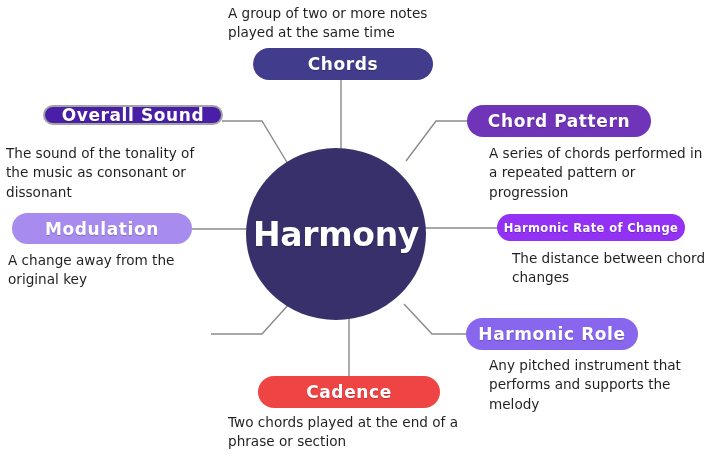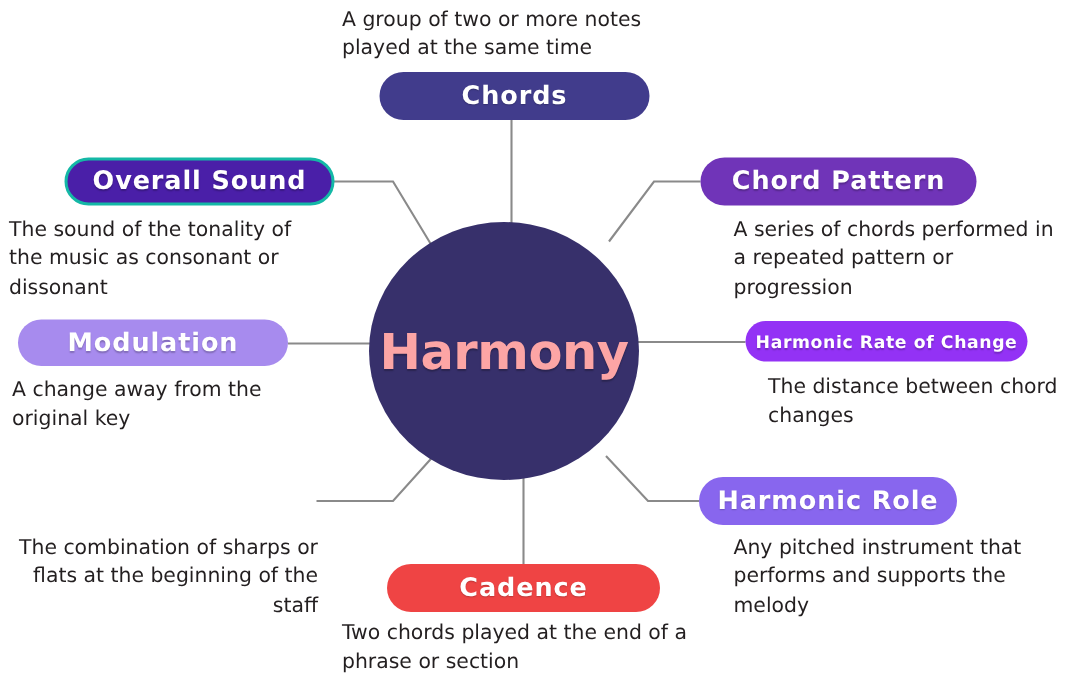--- a/index.html
+++ b/index.html
@@ -31,21 +31,21 @@
     top: 148px;
     width: 180px;
     height: 172px;
     border-radius: 50%;
     background: #37306B;
     display: flex;
     align-items: center;
     justify-content: center;
   }
   .hub-label {
-    color: #fca5a5;
+    color: #ffffff;
     font-family: "DejaVu Sans", sans-serif;
     font-size: 33px;
     font-weight: bold;
     letter-spacing: -0.3px;
     text-shadow: 0 1px 1px rgba(0,0,0,0.25);
   }
 
   
   .pill {
     position: absolute;
@@ -105,27 +105,26 @@
     </g>
   </svg>
 
   <div class="hub">
     <span class="hub-label">Harmony</span>
   </div>
 
   <div class="desc center" style="left:228px; top:4px; width:228px;">A group of two or more notes played at the same time</div>
   <div class="pill" style="left:253px; top:48px; width:180px; height:32px; background:#413C8C;">Chords</div>
 
-  <div class="pill" style="left:43px; top:105px; width:180px; height:32px; background:#4A1FA8; border:2px solid #14b8a6;">Overall Sound</div>
+  <div class="pill" style="left:43px; top:105px; width:180px; height:20px; background:#4A1FA8; border:2px solid #a3a3a3;">Overall Sound</div>
   <div class="desc center" style="left:6px; top:144px; width:212px;">The sound of the tonality of the music as consonant or dissonant</div>
 
   <div class="pill" style="left:12px; top:213px; width:180px; height:31px; background:#A78BEE;">Modulation</div>
   <div class="desc center" style="left:8px; top:251px; width:190px;">A change away from the original key</div>
 
-  <div class="desc right" style="left:4px; top:356px; width:208px;">The combination of sharps or flats at the beginning of the staff</div>
 
   <div class="pill" style="left:467px; top:105px; width:184px; height:32px; background:#7034B8;">Chord Pattern</div>
   <div class="desc left" style="left:489px; top:144px; width:222px;">A series of chords performed in a repeated pattern or progression</div>
 
   <div class="pill small" style="left:497px; top:214px; width:188px; height:27px; background:#9332F5;">Harmonic Rate of Change</div>
   <div class="desc left" style="left:512px; top:249px; width:208px;">The distance between chord changes</div>
 
   <div class="pill" style="left:466px; top:318px; width:172px; height:32px; background:#8866EE;">Harmonic Role</div>
   <div class="desc left" style="left:489px; top:356px; width:216px;">Any pitched instrument that performs and supports the melody</div>
 

